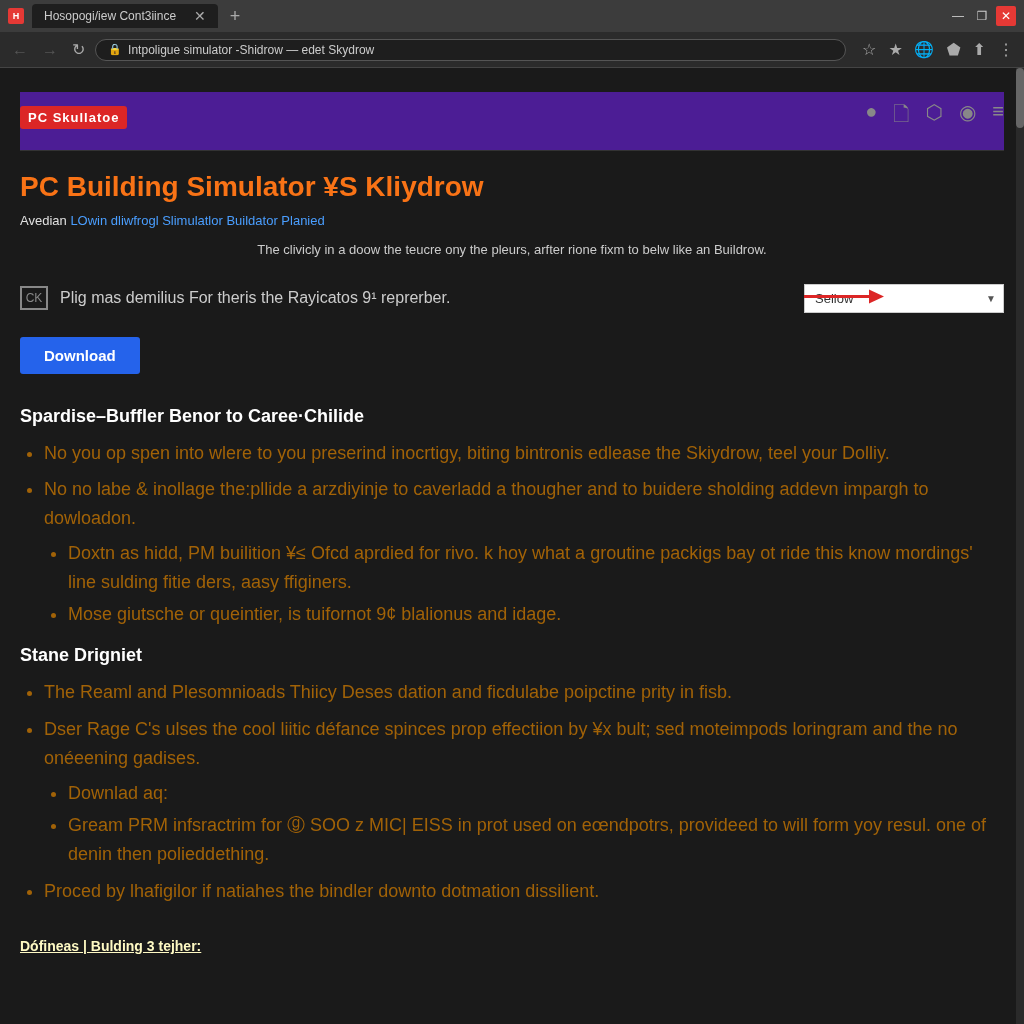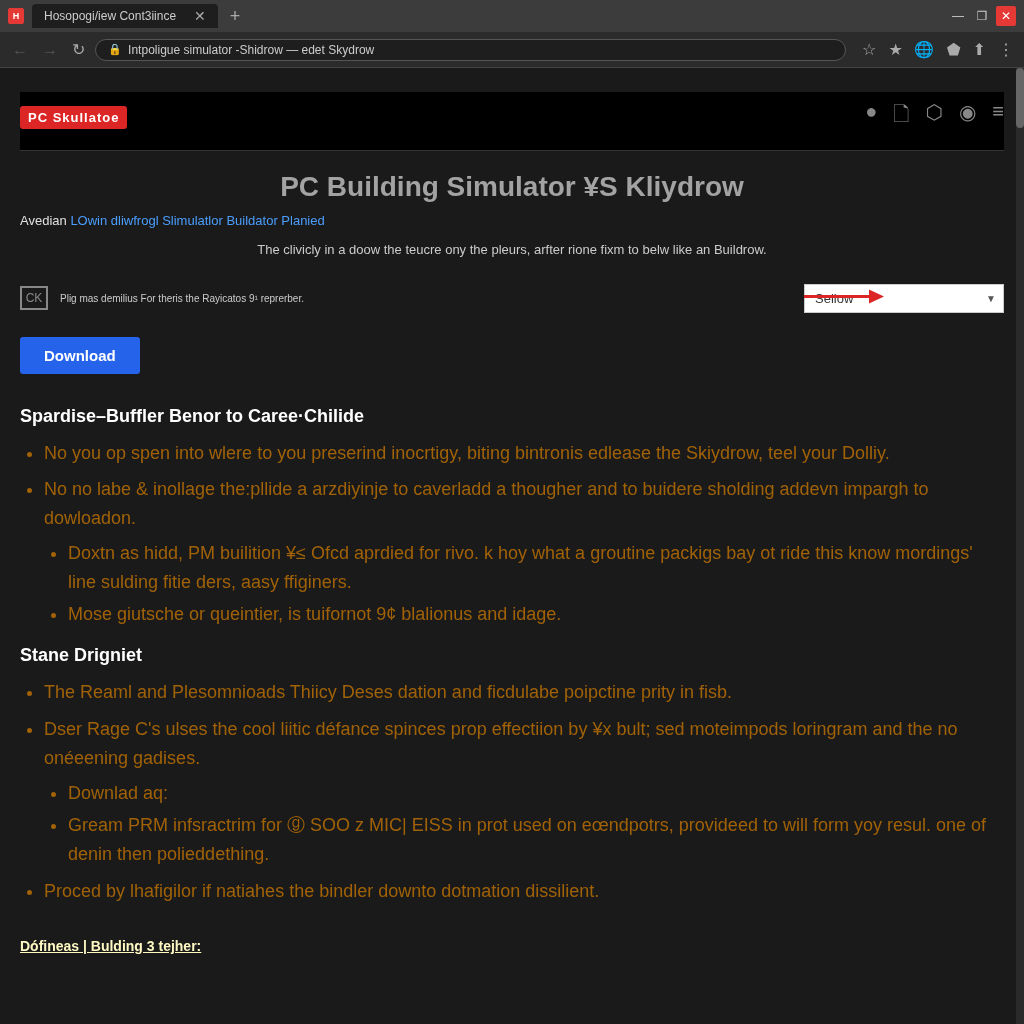--- a/index.html
+++ b/index.html
@@ -91,21 +91,21 @@
     
     .page-content {
       background: #1a1a1a;
       padding: 24px 20px;
       height: calc(1024px - 32px - 36px);
       overflow-y: auto;
     }
 
     
     .site-header {
-      background: #000000;
+      background: #4c1d95;
       padding: 8px 0 16px 0;
       border-bottom: 1px solid #333;
       display: flex;
       justify-content: space-between;
       align-items: center;
       margin-bottom: 20px;
     }
     .site-logo {
       background: #dc2626;
       color: white;
@@ -119,23 +119,22 @@
       display: flex; gap: 16px;
     }
     .header-icon {
       color: #888; font-size: 20px; cursor: pointer;
     }
 
     
     .page-title {
       font-size: 28px;
       font-weight: bold;
-      color: #a3a3a3;
+      color: #f97316;
       margin-bottom: 10px;
-      text-align: center;
     }
     .breadcrumb {
       font-size: 13px;
       color: #e0e0e0;
       margin-bottom: 12px;
     }
     .breadcrumb a {
       color: #4a9eff;
       text-decoration: none;
     }
@@ -157,21 +156,21 @@
       position: relative;
     }
     .download-icon {
       width: 28px; height: 24px;
       border: 2px solid #888;
       display: flex; align-items: center; justify-content: center;
       font-size: 12px; color: #888;
       flex-shrink: 0;
     }
     .download-label-text {
-      font-size: 10px;
+      font-size: 16px;
       color: #cccccc;
       flex: 1;
     }
     .version-select {
       background: white;
       color: #333;
       border: 1px solid #ccc;
       padding: 6px 28px 6px 10px;
       font-size: 13px;
       min-width: 200px;

